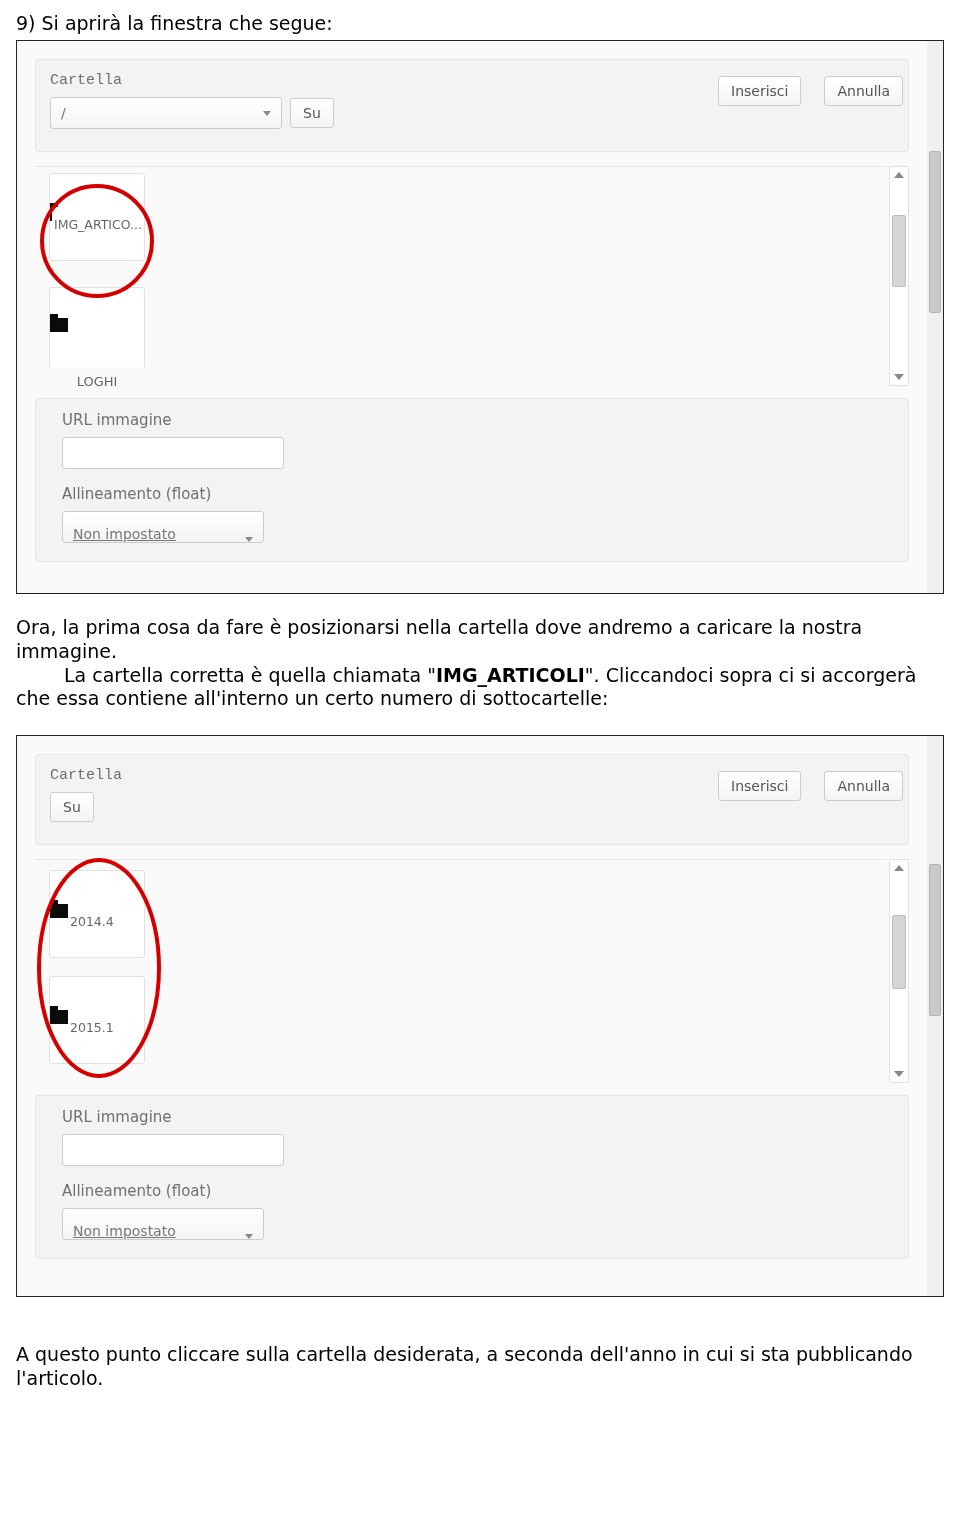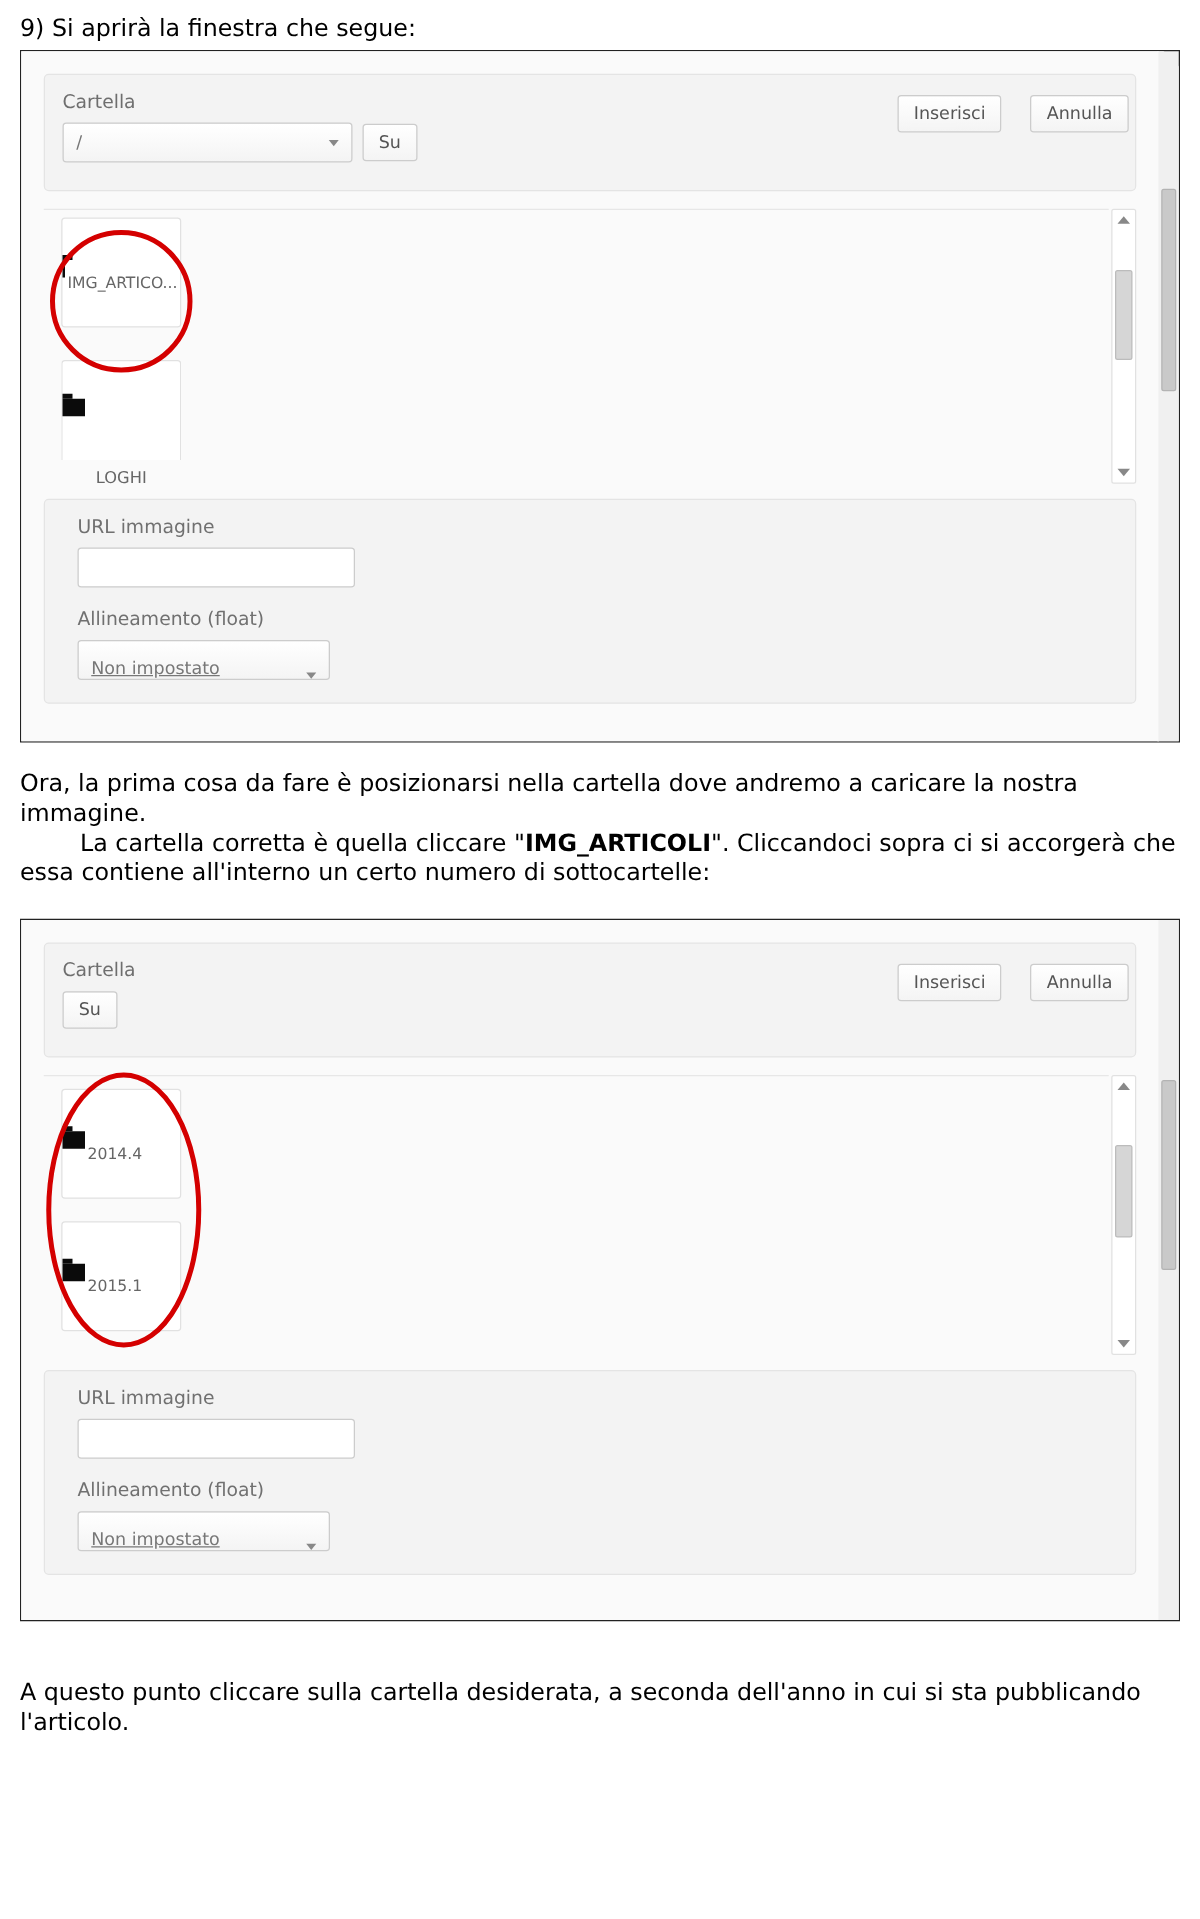--- a/index.html
+++ b/index.html
@@ -59,20 +59,21 @@
     border: 1px solid #e4e4e4;
     border-radius: 4px;
     padding: 12px 14px 22px 14px;
     position: relative;
   }
   .top-panel .cartella-label {
     color: #6e6e6e;
     font-size: 15px;
     margin-bottom: 8px;
     display: block;
+    font-family: Liberation Mono, monospace;
   }
   .path-row { display: flex; align-items: center; gap: 8px; }
   .path-select {
     width: 210px;
     height: 30px;
     background: linear-gradient(#fff, #f4f4f4);
     border: 1px solid #ccc;
     border-radius: 3px;
     display: flex;
     align-items: center;
@@ -283,21 +284,21 @@
   </div>
 
   <svg class="overlay-svg" width="910" height="552">
     <ellipse cx="80" cy="200" rx="55" ry="55" fill="none" stroke="#d40000" stroke-width="4"></ellipse>
   </svg>
 </div>
 
 <div class="paragraph">
   <span>Ora, la prima cosa da fare è posizionarsi nella cartella dove andremo a caricare la nostra immagine.</span><br>
   <span style="display:block;">
-    <span style="display:inline-block;width:48px;"></span><span>La cartella corretta è quella cliccare "</span><span class="bold">IMG_ARTICOLI</span><span>". Cliccandoci sopra ci si accorgerà che essa contiene all'interno un certo numero di sottocartelle:</span>
+    <span style="display:inline-block;width:48px;"></span><span>La cartella corretta è quella chiamata "</span><span class="bold">IMG_ARTICOLI</span><span>". Cliccandoci sopra ci si accorgerà che essa contiene all'interno un certo numero di sottocartelle:</span>
   </span>
 </div>
 
 <div class="app-frame" style="height:560px;">
   <div class="outer-scroll">
     <div class="thumb" style="top:128px; height:150px;"></div>
   </div>
 
   <div class="app-inner" style="position:absolute; left:0; right:16px; top:0; bottom:0;">
 

